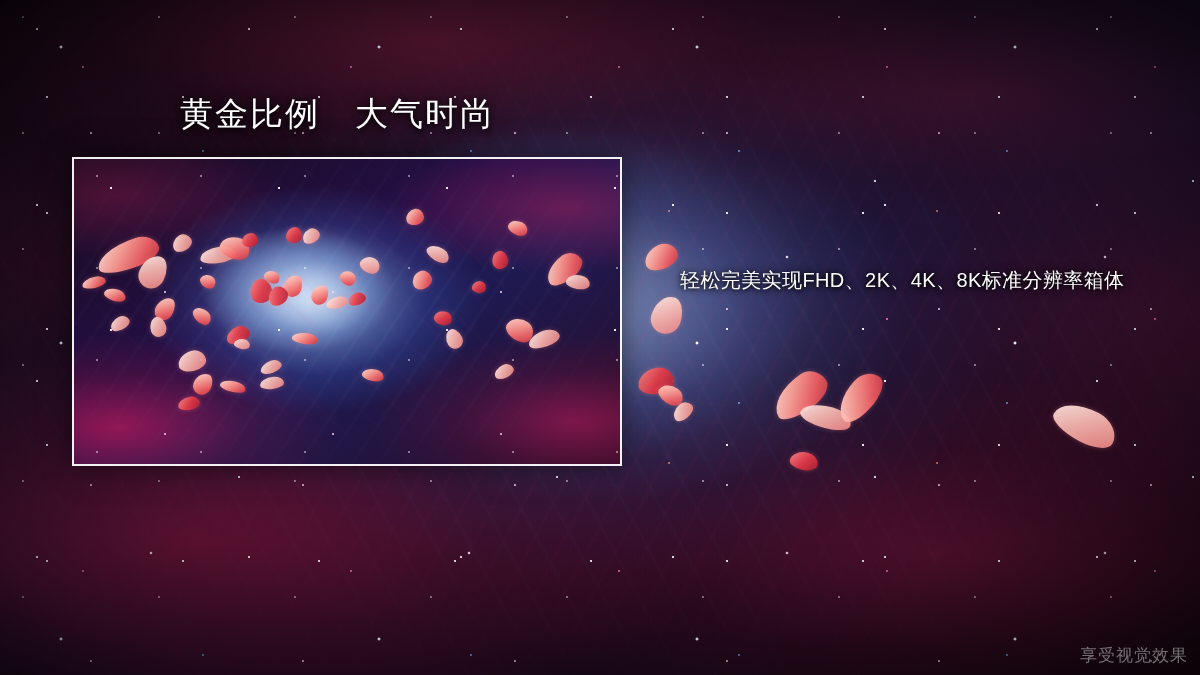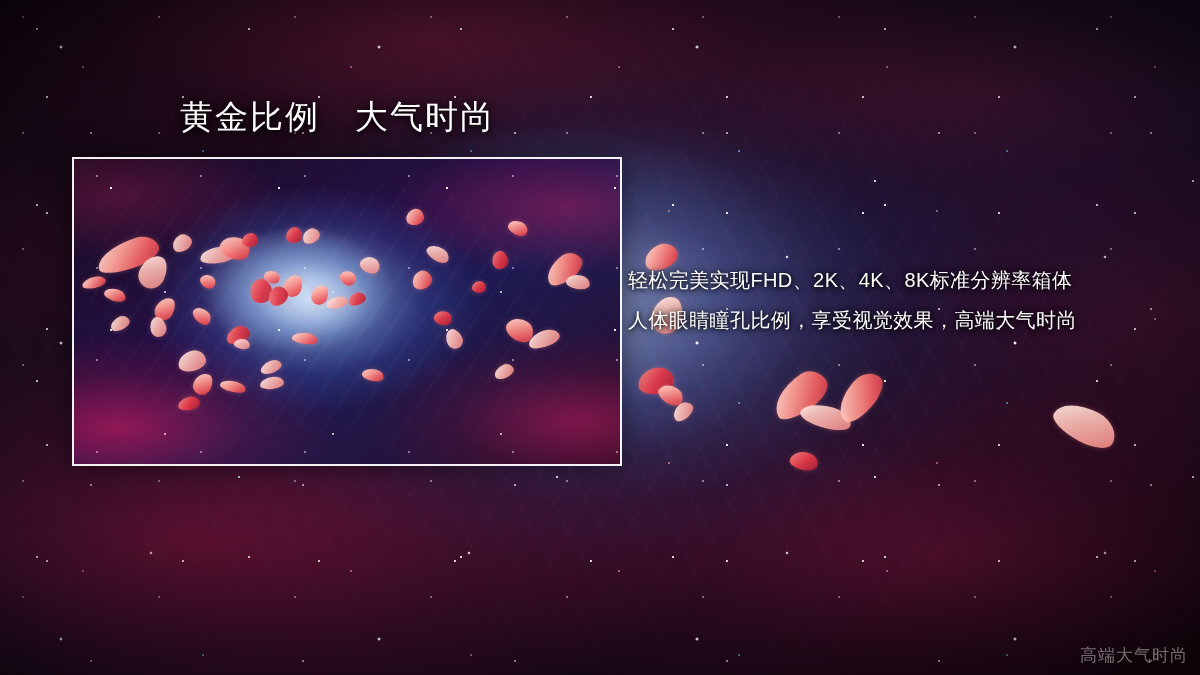--- a/index.html
+++ b/index.html
@@ -97,20 +97,21 @@
   .title {
     position:absolute;
     left:180px; top:99px;
     font-size:33px;
     line-height:1.12;
     color:#ffffff;
     letter-spacing:2px;
     white-space:pre;
     text-shadow:0 0 14px rgba(0,0,0,0.85), 0 2px 6px rgba(0,0,0,0.9);
     font-weight:400;
+    font-family:Liberation Mono, monospace;
   }
 
   
   .panel {
     position:absolute;
     left:72px; top:157px;
     width:550px; height:309px;
     border:2px solid rgba(255,255,255,0.94);
     overflow:hidden;
     box-shadow:0 0 26px rgba(0,0,0,0.55);
@@ -154,21 +155,21 @@
       linear-gradient(140deg, rgba(255,238,234,0.95) 0%, rgba(250,186,178,0.92) 46%, rgba(238,128,126,0.90) 100%);
   }
   .petal.deep {
     background:
       linear-gradient(130deg, rgba(250,140,136,0.95) 0%, rgba(226,58,72,0.95) 52%, rgba(172,30,50,0.92) 100%);
   }
 
   
   .body-text {
     position:absolute;
-    left:628px; top:260px;
+    left:680px; top:260px;
     width:520px;
   }
   .body-line {
     font-size:20px;
     line-height:40px;
     color:#ffffff;
     white-space:pre;
     letter-spacing:0.4px;
     text-shadow:0 0 10px rgba(0,0,0,0.9), 0 1px 4px rgba(0,0,0,0.95);
   }
@@ -259,18 +260,17 @@
     <div class="petal pale" style="left:492px; top:116px; width:24px; height:14px; transform:rotate(10deg);"></div>
     <div class="petal" style="left:432px; top:160px; width:28px; height:22px; transform:rotate(34deg);"></div>
     <div class="petal pale" style="left:454px; top:172px; width:32px; height:16px; transform:rotate(-18deg);"></div>
     <div class="petal" style="left:288px; top:210px; width:22px; height:12px; transform:rotate(12deg);"></div>
     <div class="petal pale" style="left:420px; top:206px; width:20px; height:13px; transform:rotate(-24deg);"></div>
     <div class="petal deep" style="left:398px; top:122px; width:14px; height:12px; transform:rotate(6deg);"></div>
   </div>
 
   <div class="body-text">
     <div class="body-line">轻松完美实现FHD、2K、4K、8K标准分辨率箱体</div>
-    <div class="body-line">人体眼睛瞳孔比例，享受视觉效果，高端大气时尚</div>
   </div>
 
-  <div class="watermark">高端大气时尚</div>
+  <div class="watermark">享受视觉效果</div>
 
 </div>
 
 </body></html>

